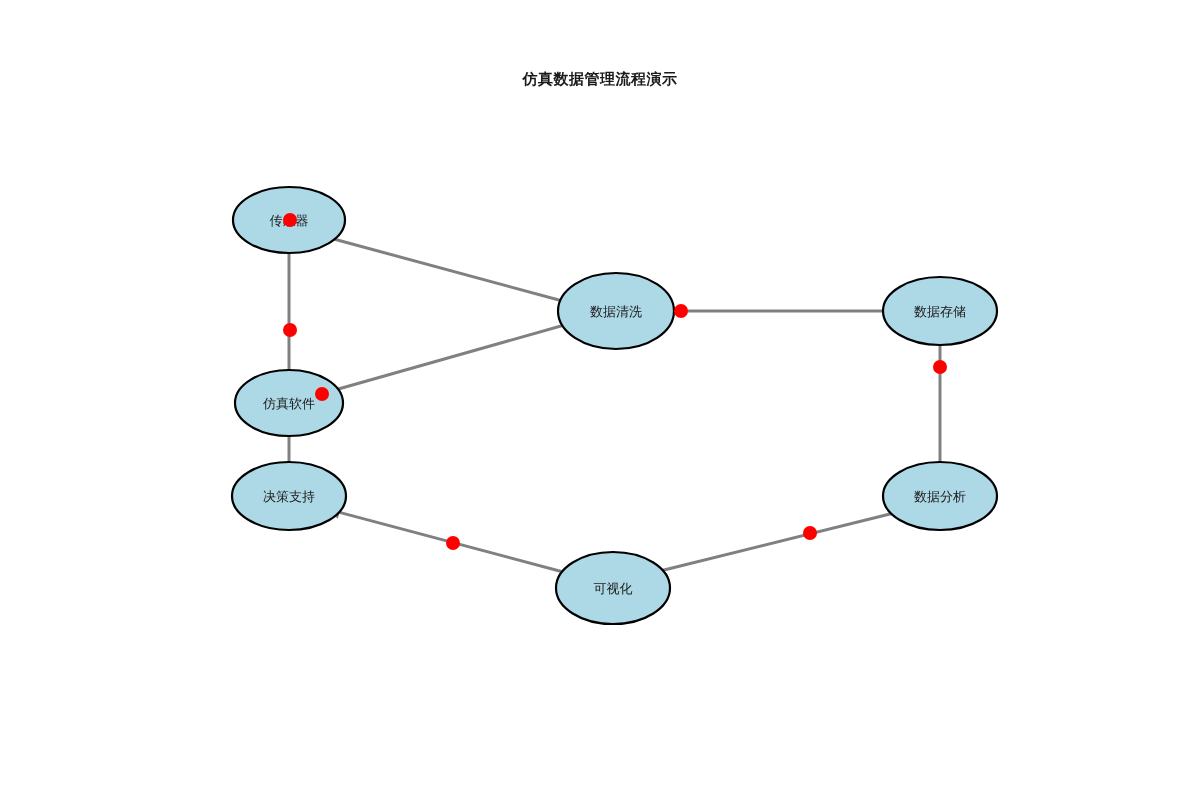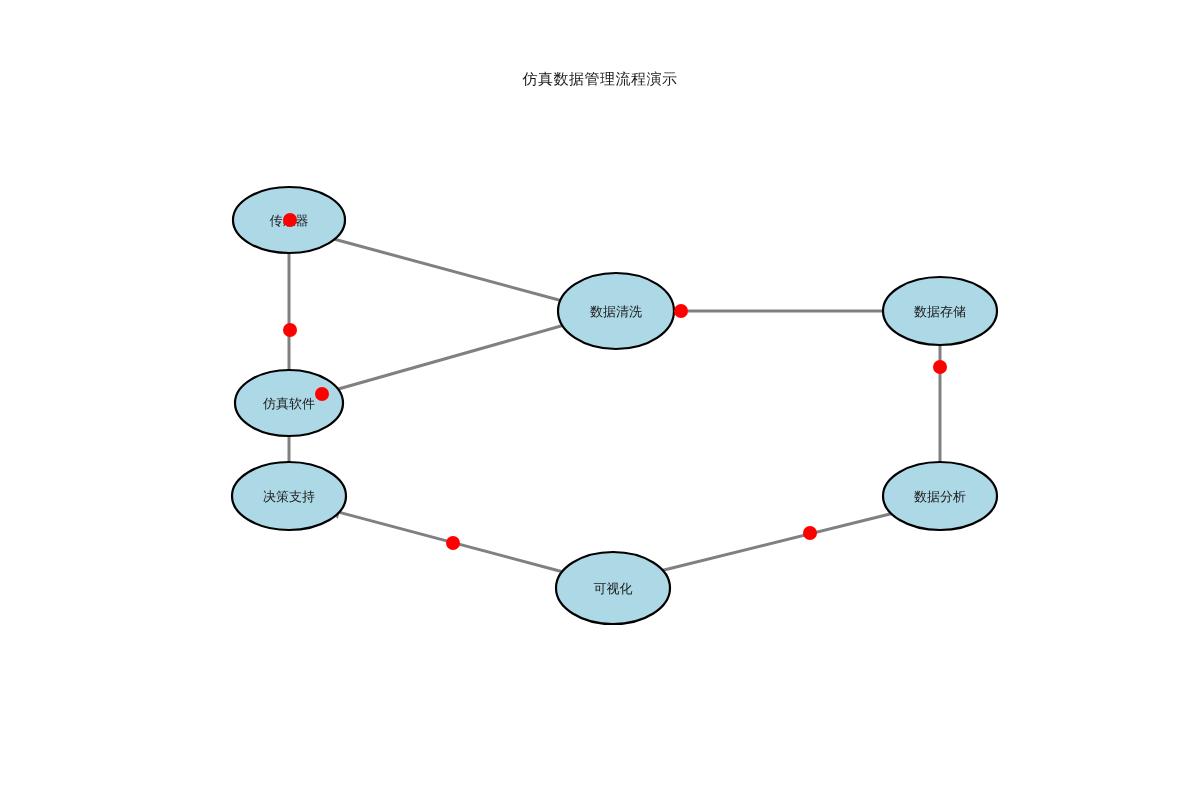--- a/index.html
+++ b/index.html
@@ -29,20 +29,21 @@
   .chart-title {
     position: absolute;
     left: 0;
     top: 70px;
     width: 1200px;
     text-align: center;
     font-size: 15px;
     color: #1a1a1a;
     font-family: "DejaVu Sans", "Liberation Sans", sans-serif;
     letter-spacing: 0.5px;
+    font-weight: bold;
   }
   .node-ellipse {
     fill: #add8e6;
     stroke: #000000;
     stroke-width: 2.2;
   }
   .node-label {
     font-family: "DejaVu Sans", "Liberation Sans", sans-serif;
     font-size: 13px;
     fill: #1a1a1a;

